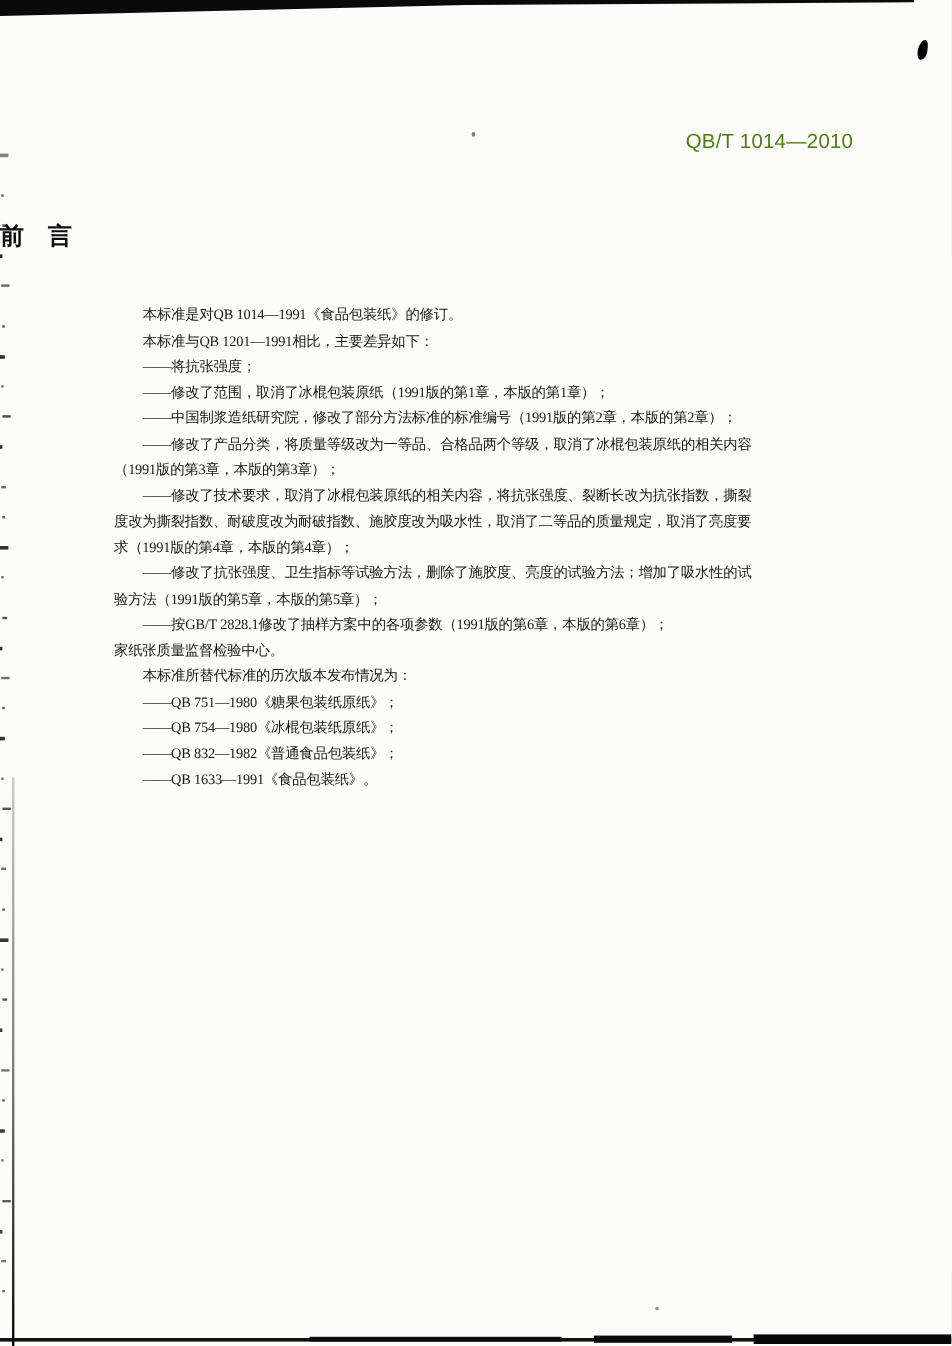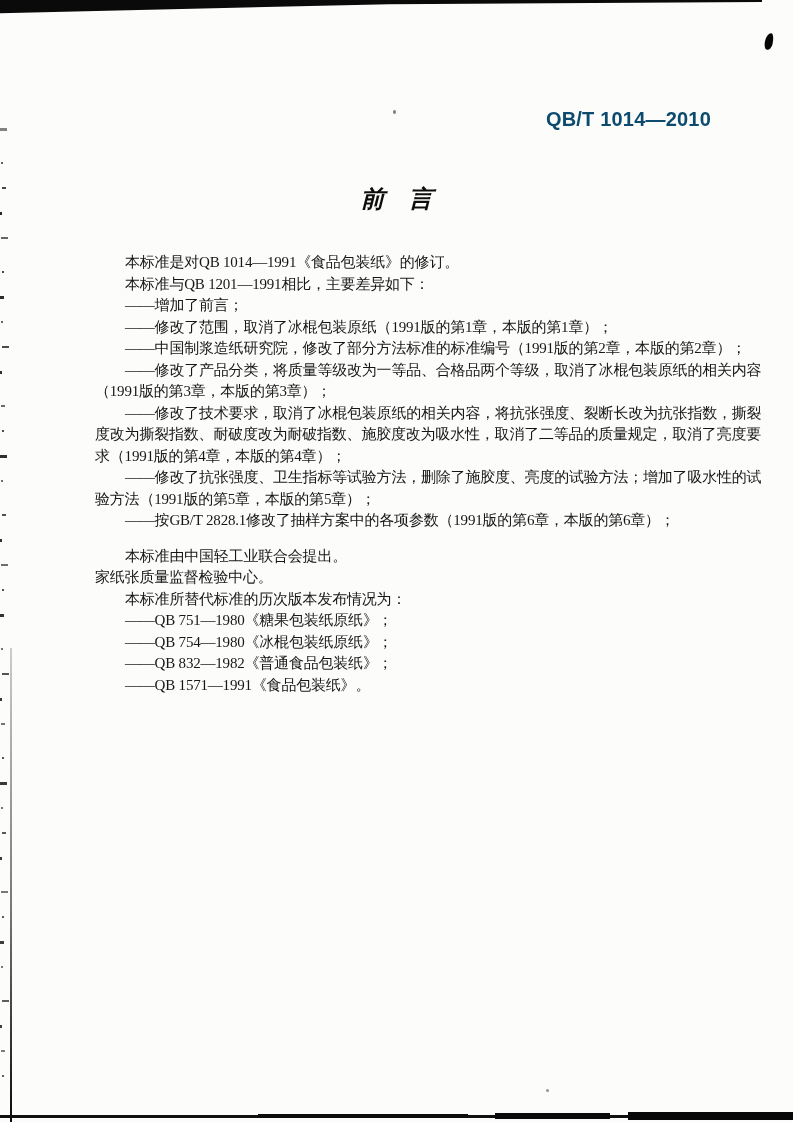--- a/index.html
+++ b/index.html
@@ -14,39 +14,37 @@
     background:#fcfcfa;
     overflow:hidden;
     color:#141414;
   }
 
   
   .doc-number{
     position:absolute;
     top:108px;right:82px;
     font-family:"Liberation Sans","DejaVu Sans",sans-serif;
-    font-weight:700;
-    font-size:20px;
+    font-weight:400;
+    font-size:17px;
     letter-spacing:0.2px;
-    color:#0c4a6e;
+    color:#4d7c0f;
   }
   .doc-title{
     position:absolute;
     top:183px;left:0;width:100%;
-    text-align:center;
     font-family:"Liberation Sans","DejaVu Sans",sans-serif;
     font-weight:700;
-    font-size:24px;
+    font-size:20px;
     color:#0d0d0d;
-    font-style:italic;
   }
   .body-lines{
     position:absolute;
     top:252px;left:95px;width:625px;
-    font-size:15px;
+    font-size:12px;
     line-height:21.5px;
     letter-spacing:-0.2px;
     color:#161616;
     white-space:nowrap;
   }
   .line{height:21.5px;}
   .line.indent{text-indent:2em;}
   .line.gap{margin-top:14px;}
 
   
@@ -132,33 +130,32 @@
   <div class="speck-1"></div>
   <div class="speck-2"></div>
 
   <div class="doc-number">QB/T 1014—2010</div>
 
   <div class="doc-title">前　言</div>
 
   <div class="body-lines">
       <div class="line indent">本标准是对QB 1014—1991《食品包装纸》的修订。</div>
       <div class="line indent">本标准与QB 1201—1991相比，主要差异如下：</div>
-      <div class="line indent">——增加了前言；</div>
+      <div class="line indent">——将抗张强度；</div>
       <div class="line indent">——修改了范围，取消了冰棍包装原纸（1991版的第1章，本版的第1章）；</div>
       <div class="line indent">——中国制浆造纸研究院，修改了部分方法标准的标准编号（1991版的第2章，本版的第2章）；</div>
       <div class="line indent">——修改了产品分类，将质量等级改为一等品、合格品两个等级，取消了冰棍包装原纸的相关内容</div>
       <div class="line">（1991版的第3章，本版的第3章）；</div>
       <div class="line indent">——修改了技术要求，取消了冰棍包装原纸的相关内容，将抗张强度、裂断长改为抗张指数，撕裂</div>
       <div class="line">度改为撕裂指数、耐破度改为耐破指数、施胶度改为吸水性，取消了二等品的质量规定，取消了亮度要</div>
       <div class="line">求（1991版的第4章，本版的第4章）；</div>
       <div class="line indent">——修改了抗张强度、卫生指标等试验方法，删除了施胶度、亮度的试验方法；增加了吸水性的试</div>
       <div class="line">验方法（1991版的第5章，本版的第5章）；</div>
       <div class="line indent">——按GB/T 2828.1修改了抽样方案中的各项参数（1991版的第6章，本版的第6章）；</div>
-      <div class="line indent gap">本标准由中国轻工业联合会提出。</div>
       <div class="line">家纸张质量监督检验中心。</div>
       <div class="line indent">本标准所替代标准的历次版本发布情况为：</div>
       <div class="line indent">——QB 751—1980《糖果包装纸原纸》；</div>
       <div class="line indent">——QB 754—1980《冰棍包装纸原纸》；</div>
       <div class="line indent">——QB 832—1982《普通食品包装纸》；</div>
-      <div class="line indent">——QB 1571—1991《食品包装纸》。</div>
+      <div class="line indent">——QB 1633—1991《食品包装纸》。</div>
     </div>
 
 </div>
 
 </body></html>

